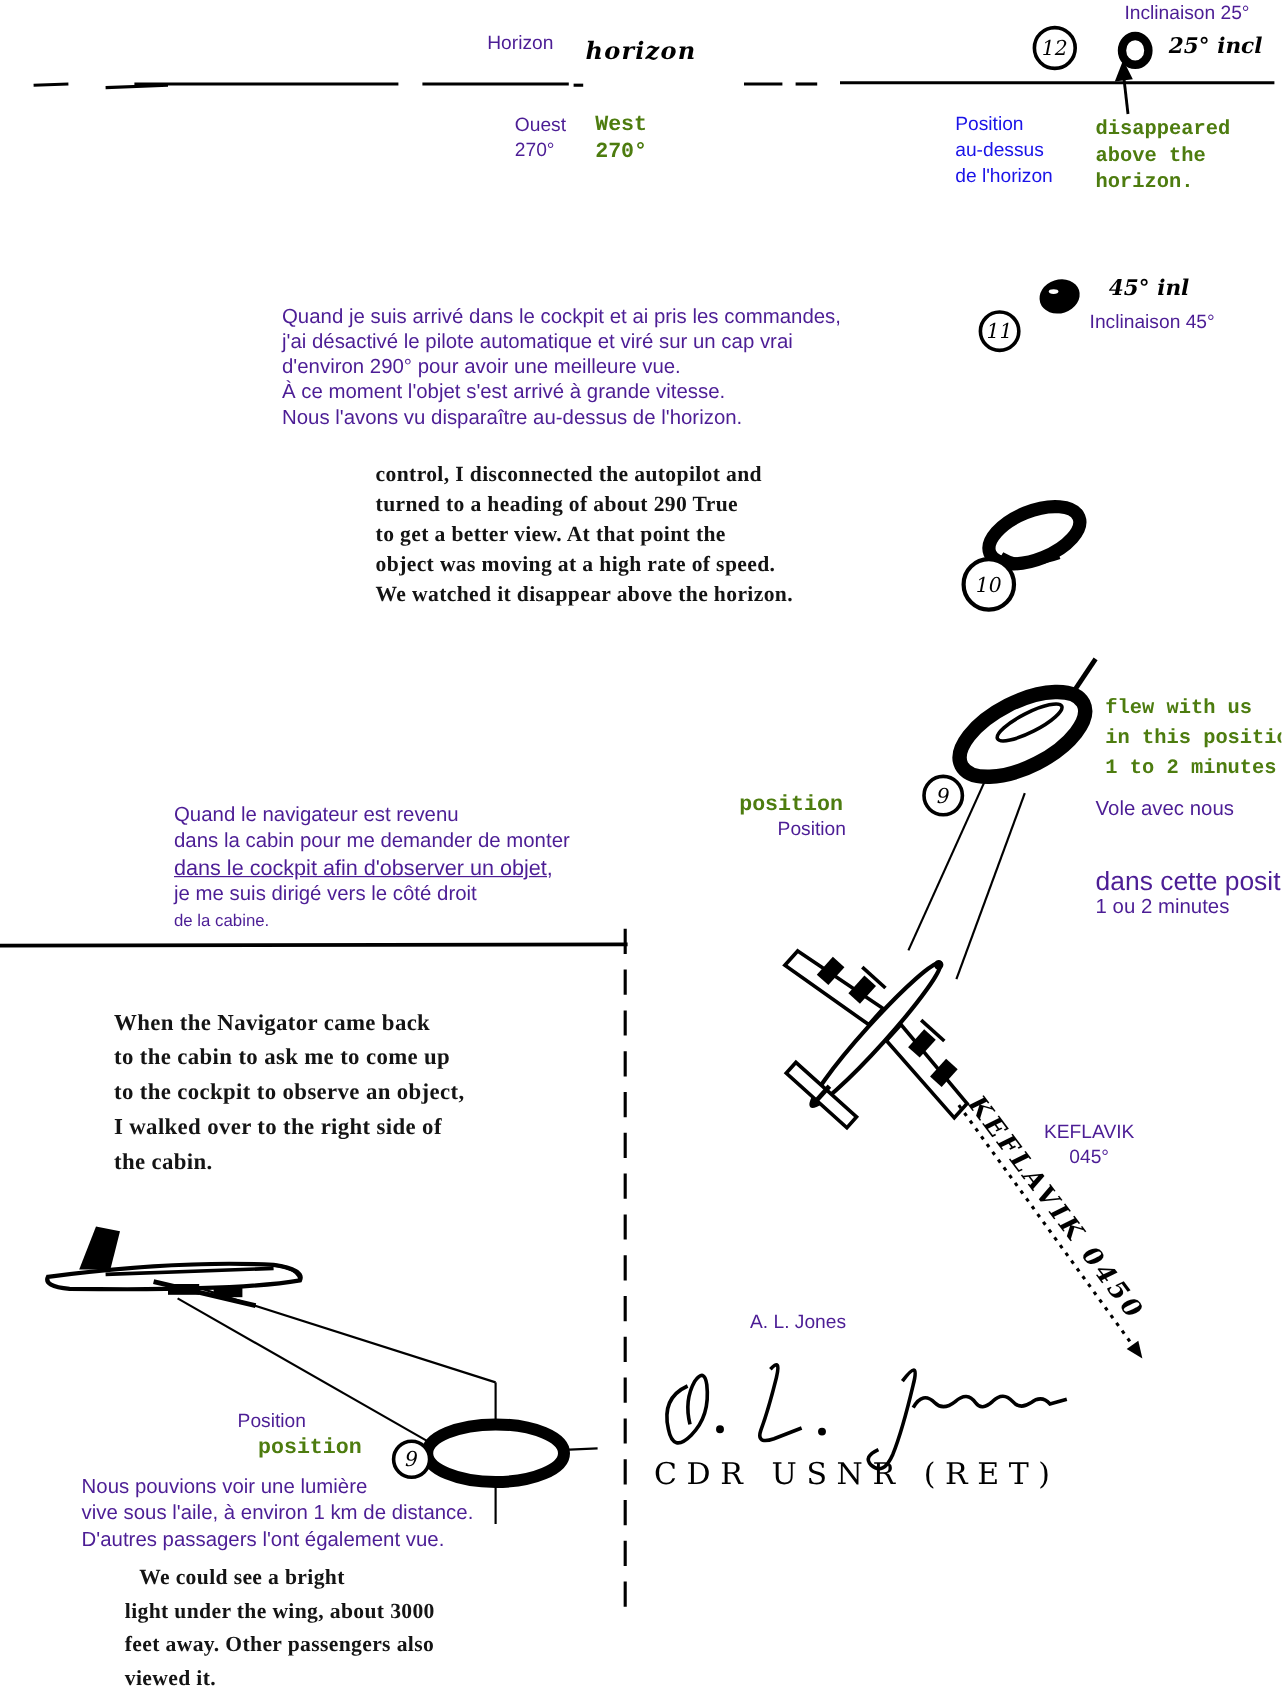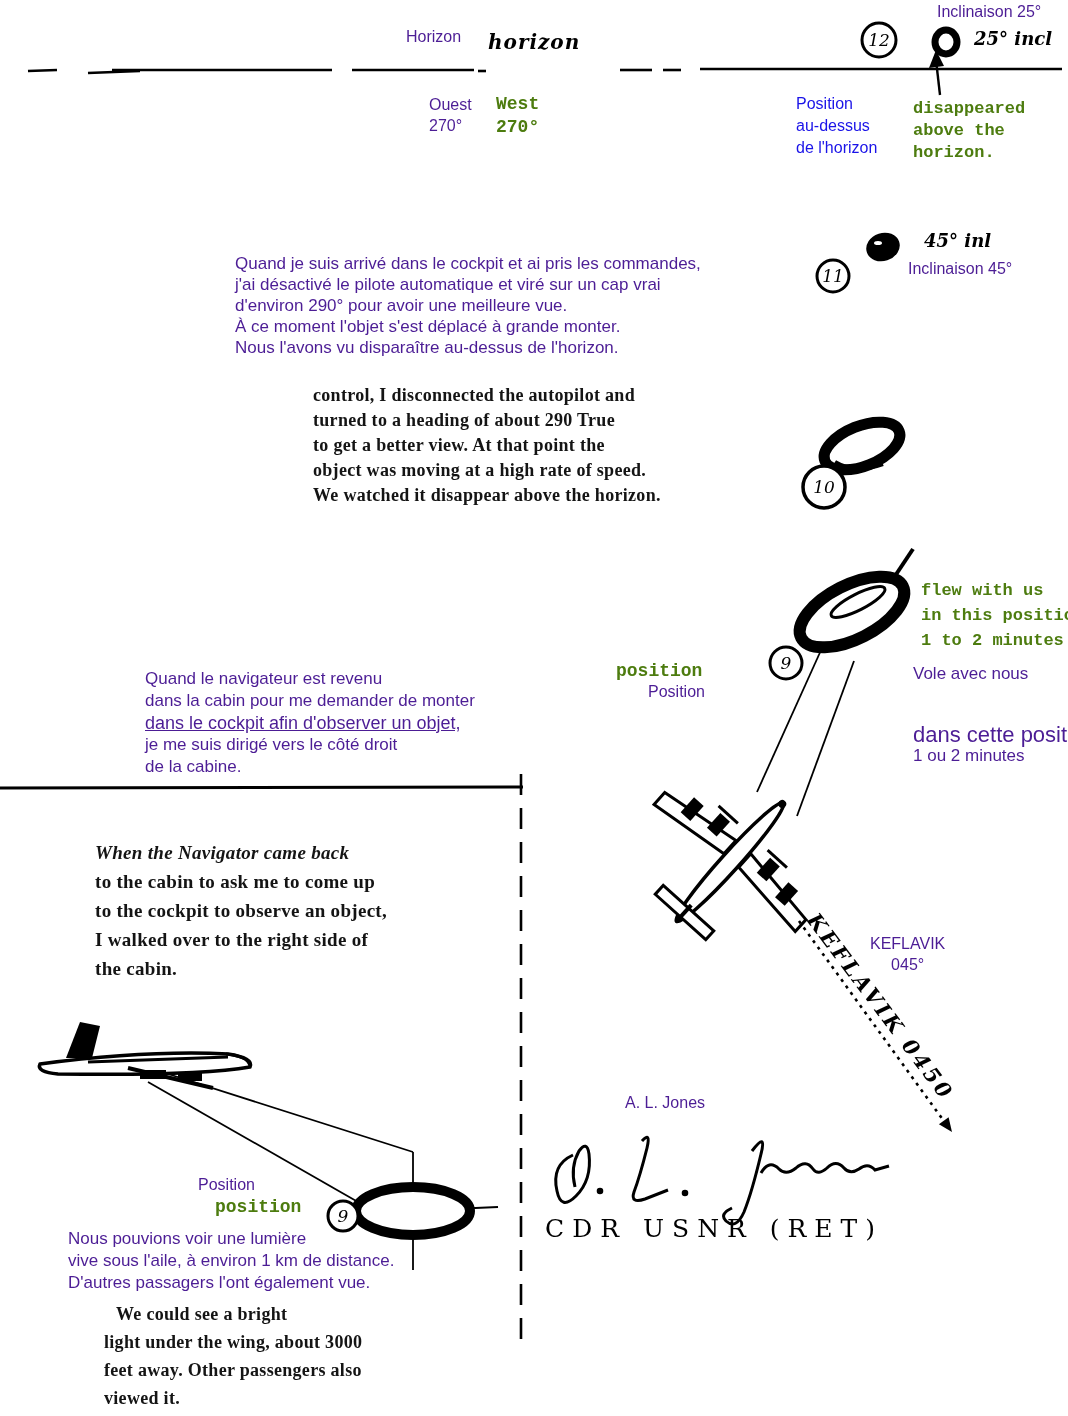--- a/index.html
+++ b/index.html
@@ -164,21 +164,21 @@
     <div class="mono">horizon.</div>
   </div>
 
   <div class="abs hand" style="left:924px;top:230px;font-size:18px;">45° inl</div>
   <div class="abs blue" style="left:908px;top:258px;">Inclinaison 45°</div>
 
   <div class="abs" style="left:235px;top:253px;">
     <div class="blue" style="font-size:17px;">Quand je suis arrivé dans le cockpit et ai pris les commandes,</div>
     <div class="blue" style="font-size:17px;">j'ai désactivé le pilote automatique et viré sur un cap vrai</div>
     <div class="blue" style="font-size:17px;">d'environ 290° pour avoir une meilleure vue.</div>
-    <div class="blue" style="font-size:17px;">À ce moment l'objet s'est déplacé à grande monter.</div>
+    <div class="blue" style="font-size:17px;">À ce moment l'objet s'est arrivé à grande vitesse.</div>
     <div class="blue" style="font-size:17px;">Nous l'avons vu disparaître au-dessus de l'horizon.</div>
   </div>
 
   <div class="abs" style="left:313px;top:383px;">
     <div class="typed">control, I disconnected the autopilot and</div>
     <div class="typed">turned to a heading of about 290 True</div>
     <div class="typed">to get a better view.  At that point the</div>
     <div class="typed">object was moving at a high rate of speed.</div>
     <div class="typed">We watched it disappear above the horizon.</div>
   </div>
@@ -195,25 +195,25 @@
     <div class="blue" style="font-size:17px;">Vole avec nous</div>
     <div class="blue" style="font-size:22px;margin-top:40px;">dans cette position</div>
     <div class="blue" style="font-size:17px;">1 ou 2 minutes</div>
   </div>
 
   <div class="abs" style="left:145px;top:668px;">
     <div class="blue" style="font-size:17px;line-height:22px;">Quand le navigateur est revenu</div>
     <div class="blue" style="font-size:17px;line-height:22px;">dans la cabin pour me demander de monter</div>
     <div class="blue" style="font-size:18px;line-height:22px;text-decoration:underline;">dans le cockpit afin d'observer un objet,</div>
     <div class="blue" style="font-size:17px;line-height:22px;">je me suis dirigé vers le côté droit</div>
-    <div class="blue" style="font-size:17px;line-height:22px;">de la cabine.</div>
+    <div class="blue" style="font-size:14px;line-height:22px;">de la cabine.</div>
   </div>
 
   <div class="abs" style="left:95px;top:838px;">
-    <div class="typed" style="font-size:19px;line-height:29px;font-style:italic;">When the Navigator came back</div>
+    <div class="typed" style="font-size:19px;line-height:29px;">When the Navigator came back</div>
     <div class="typed" style="font-size:19px;line-height:29px;">to the cabin to ask me to come up</div>
     <div class="typed" style="font-size:19px;line-height:29px;">to the cockpit to observe an object,</div>
     <div class="typed" style="font-size:19px;line-height:29px;">I walked over to the right side of</div>
     <div class="typed" style="font-size:19px;line-height:29px;">the cabin.</div>
   </div>
 
   <div class="abs" style="left:870px;top:933px;text-align:center;">
     <div class="blue">KEFLAVIK</div>
     <div class="blue">045°</div>
   </div>

